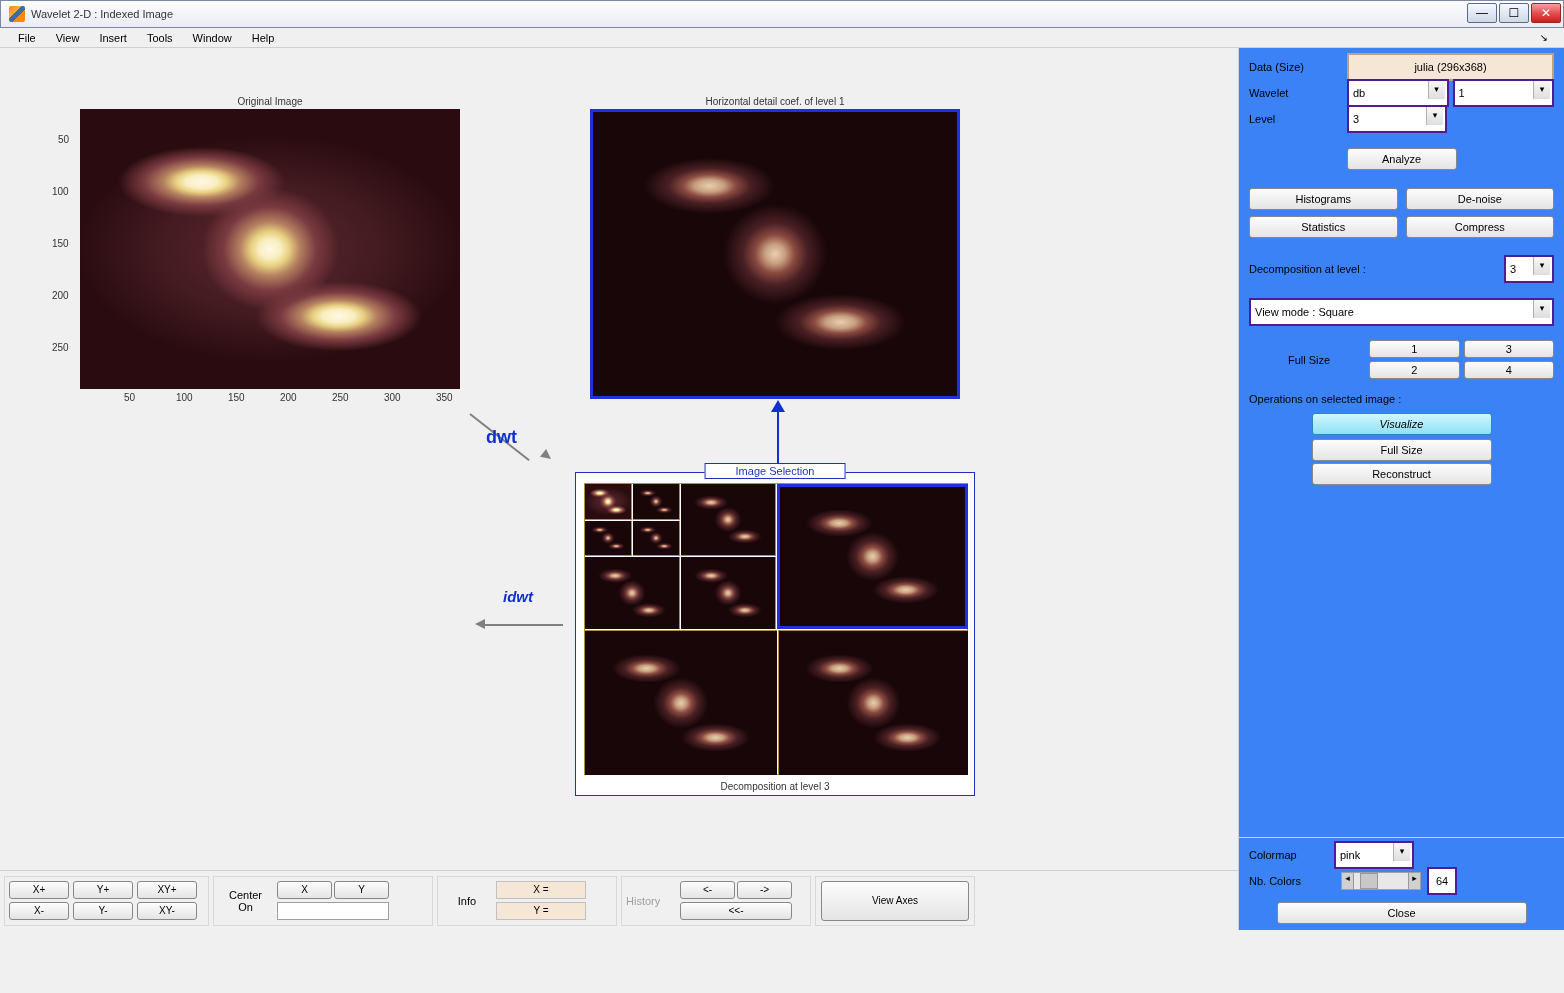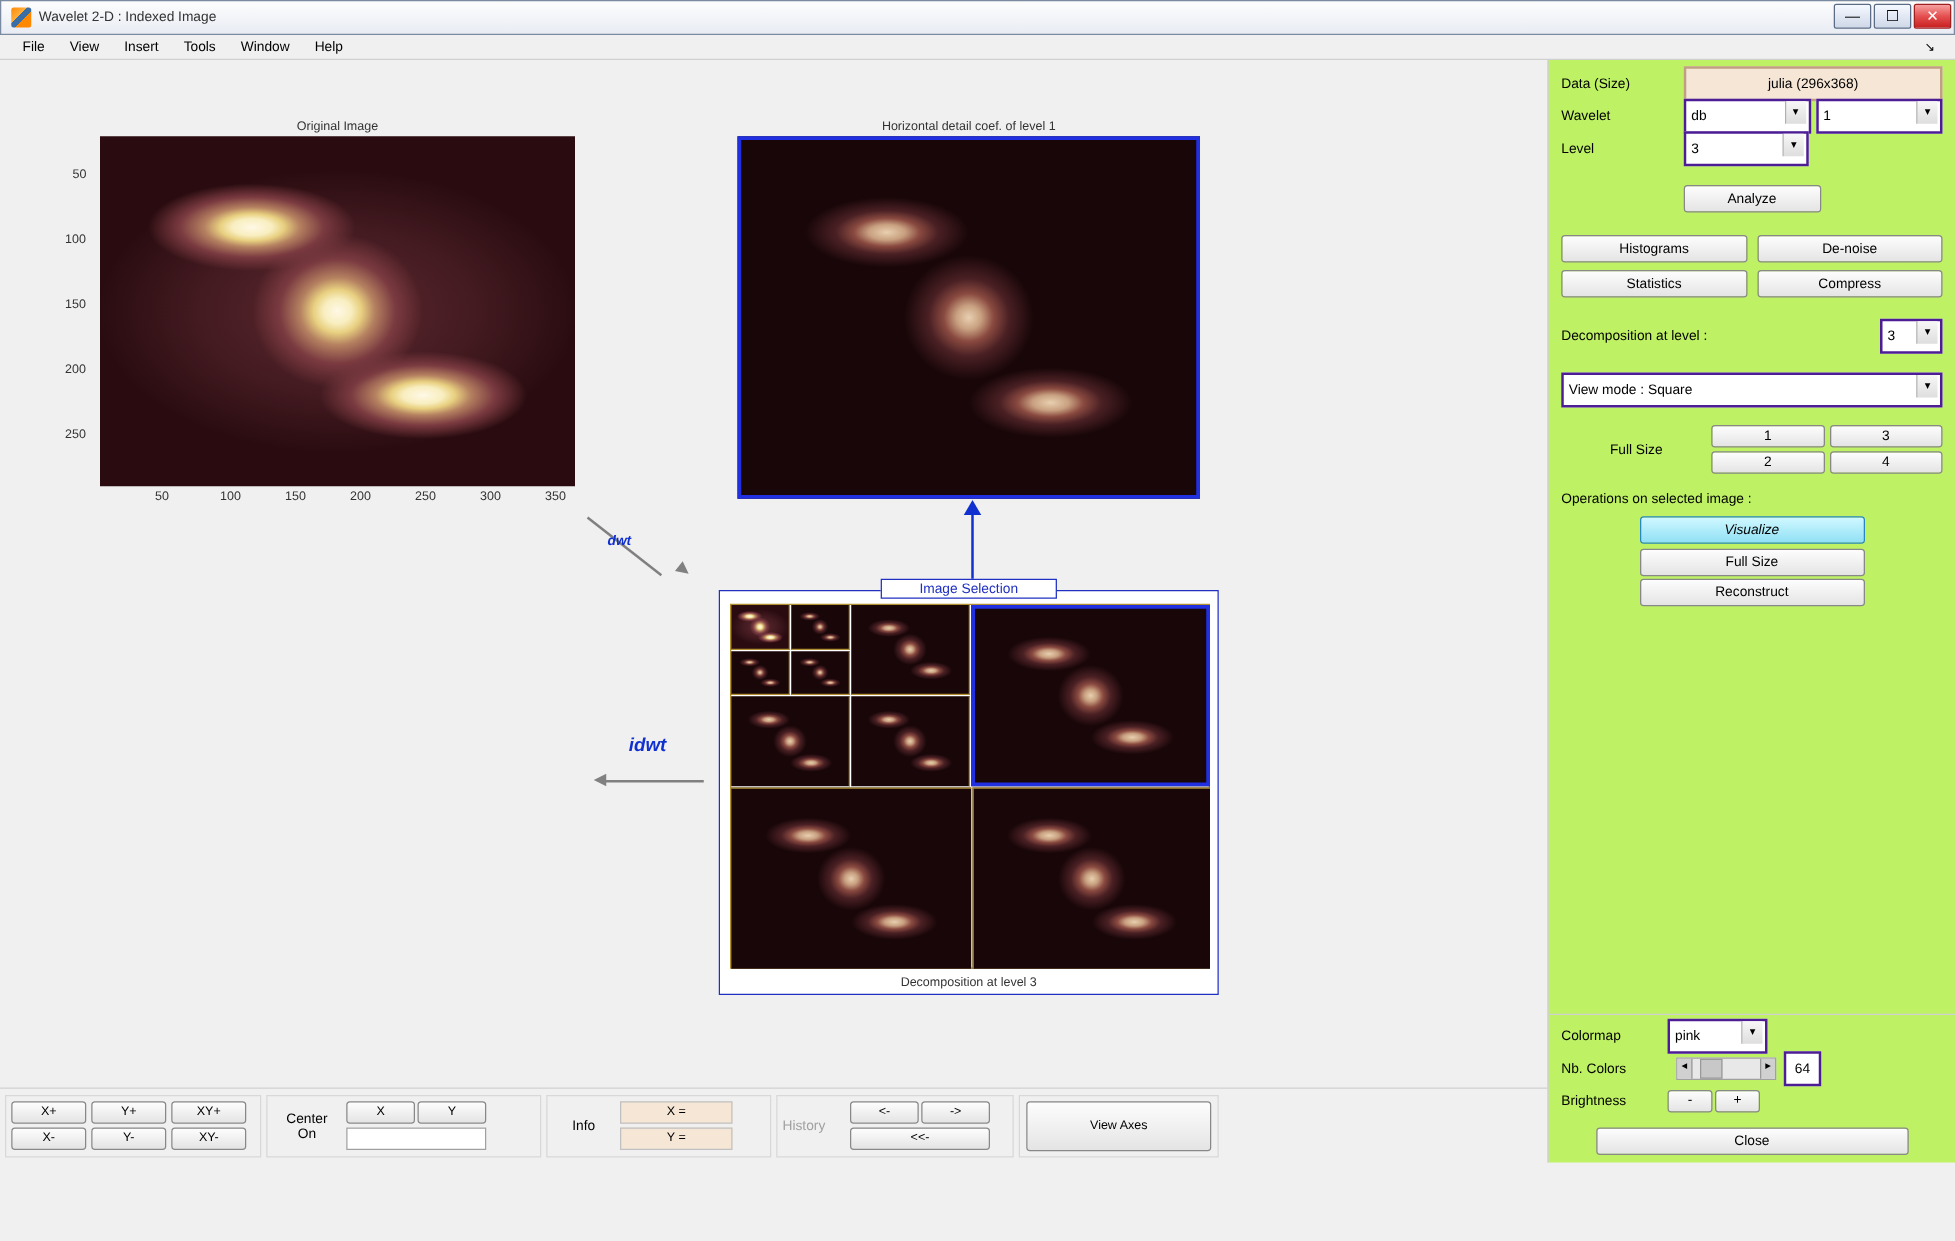--- a/index.html
+++ b/index.html
@@ -14,21 +14,21 @@
   .winbtn.close{background:linear-gradient(#f5a0a0,#e55050,#c82020);border-color:#a02020;color:#fff;}
   
   
   .menubar{height:20px;background:#f0f0f0;border-bottom:1px solid #d0d0d0;display:flex;align-items:center;padding:0 8px;position:relative;}
   .menubar span{padding:0 10px;cursor:default;}
   .menu-chevron{position:absolute;right:6px;font-size:10px;}
   
   
   .content{display:flex;height:882px;}
   .leftarea{flex:1;position:relative;background:#f0f0f0;}
-  .rightpanel{width:326px;border-left:1px solid #d0d0d0;background:#bef264;padding:8px 10px;position:relative;}
+  .rightpanel{width:326px;border-left:1px solid #d0d0d0;background:#3b82f6;padding:8px 10px;position:relative;}
   
   
   .julia-bg{background:#2a0c10;position:relative;overflow:hidden;}
   .julia-bg::before{
     content:"";position:absolute;inset:0;
     background:
       radial-gradient(ellipse 42% 24% at 32% 26%,#fff8e6 0%,#f8eec0 10%,#e8d080 16%,#b48060 24%,#7a3a40 36%,rgba(42,12,16,0) 52%),
       radial-gradient(ellipse 36% 44% at 50% 50%,#fff8e6 0%,#f8eec0 8%,#e8d080 14%,#b48060 22%,#7a3a40 34%,rgba(42,12,16,0) 50%),
       radial-gradient(ellipse 42% 24% at 68% 74%,#fff8e6 0%,#f8eec0 10%,#e8d080 16%,#b48060 24%,#7a3a40 36%,rgba(42,12,16,0) 52%),
       radial-gradient(ellipse 70% 56% at 50% 50%,rgba(122,58,64,0.6) 0%,rgba(90,40,48,0.55) 40%,rgba(42,12,16,0) 72%);
@@ -122,21 +122,21 @@
 
 
     <div class="axes" style="left:590px;top:48px;width:370px;height:305px;">
       <div class="plot-title">Horizontal detail coef. of level 1</div>
       <div class="julia-bg dark" style="width:370px;height:290px;border:3px solid #2030e0;"></div>
     </div>
 
     <div class="arrow" style="left:470px;top:355px;width:80px;height:60px;">
       <div style="position:absolute;width:75px;height:2px;background:#808080;transform:rotate(38deg);transform-origin:left center;top:10px;left:0;"></div>
       <div style="position:absolute;right:-2px;bottom:2px;width:0;height:0;border-left:10px solid #808080;border-top:5px solid transparent;border-bottom:5px solid transparent;transform:rotate(38deg);"></div>
-      <div style="position:absolute;top:24px;left:16px;color:#1030d0;font-weight:bold;font-style:italic;font-size:11px;">dwt</div>
+      <div style="position:absolute;top:24px;left:16px;color:#1030d0;font-weight:bold;font-size:18px;">dwt</div>
     </div>
 
     <div class="arrow" style="left:475px;top:562px;width:90px;height:30px;">
       <div style="position:absolute;width:80px;height:2px;background:#808080;top:14px;left:8px;"></div>
       <div style="position:absolute;left:0;top:9px;width:0;height:0;border-right:10px solid #808080;border-top:5px solid transparent;border-bottom:5px solid transparent;"></div>
       <div style="position:absolute;top:-22px;left:28px;color:#1030d0;font-weight:bold;font-style:italic;font-size:15px;">idwt</div>
     </div>
 
     <div class="arrow" style="left:768px;top:352px;width:20px;height:65px;">
       <div style="position:absolute;width:2px;height:60px;background:#1030d0;left:9px;top:5px;"></div>
@@ -301,22 +301,17 @@
         <div style="width:92px;">Nb. Colors</div>
         <div style="width:80px;height:18px;border:1px solid #a0a0a0;background:#e8e8e8;position:relative;">
           <div style="position:absolute;left:0;width:12px;height:16px;background:#d0d0d0;border-right:1px solid #999;text-align:center;font-size:9px;">◂</div>
           <div style="position:absolute;left:18px;width:18px;height:16px;background:#c8c8c8;border:1px solid #999;"></div>
           <div style="position:absolute;right:0;width:12px;height:16px;background:#d0d0d0;border-left:1px solid #999;text-align:center;font-size:9px;">▸</div>
         </div>
         <div class="rp-field" style="width:30px;flex:none;margin-left:6px;justify-content:center;">
             <span>64</span>
           </div>
       </div>
-      <div class="rp-row">
-        <div style="width:85px;">Brightness</div>
-        <div class="rp-btn" style="width:36px;height:18px;line-height:15px;">-</div>
-        <div class="rp-btn" style="width:36px;height:18px;line-height:15px;margin-left:2px;">+</div>
-      </div>
       <div style="height:6px;"></div>
       <div class="rp-btn" style="width:250px;margin:0 auto;">Close</div>
     </div>
   </div>
 </div>
 
 </body></html>

